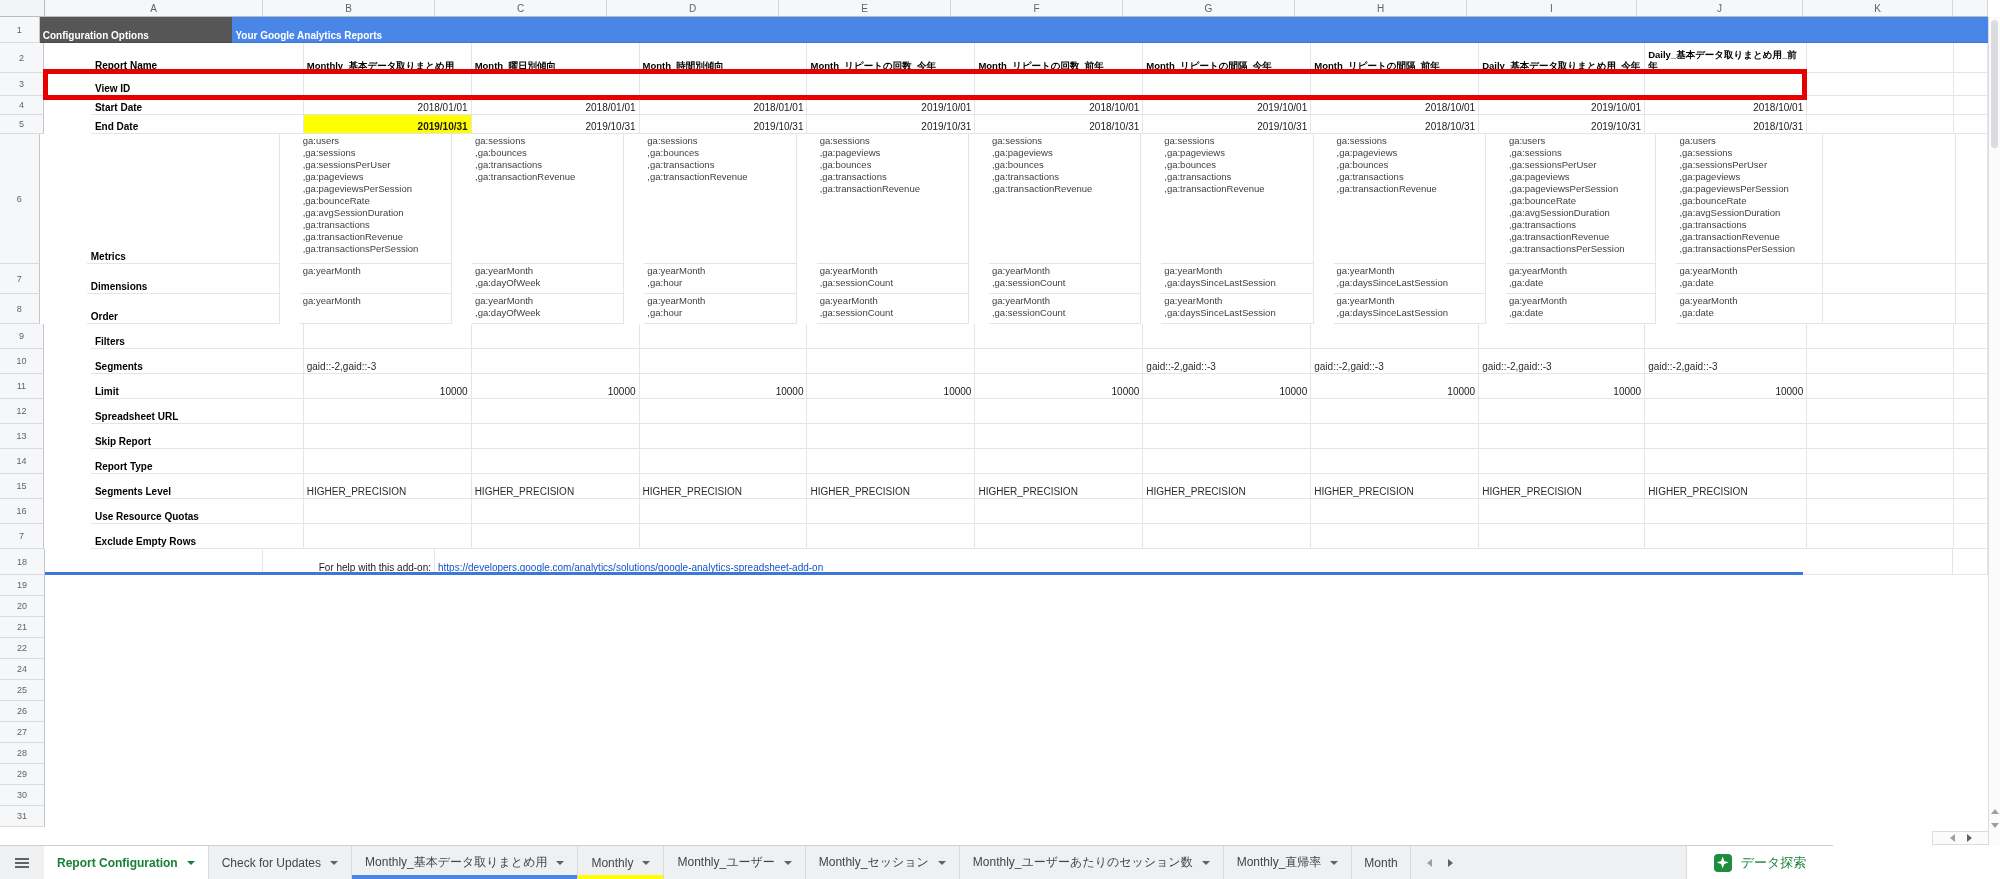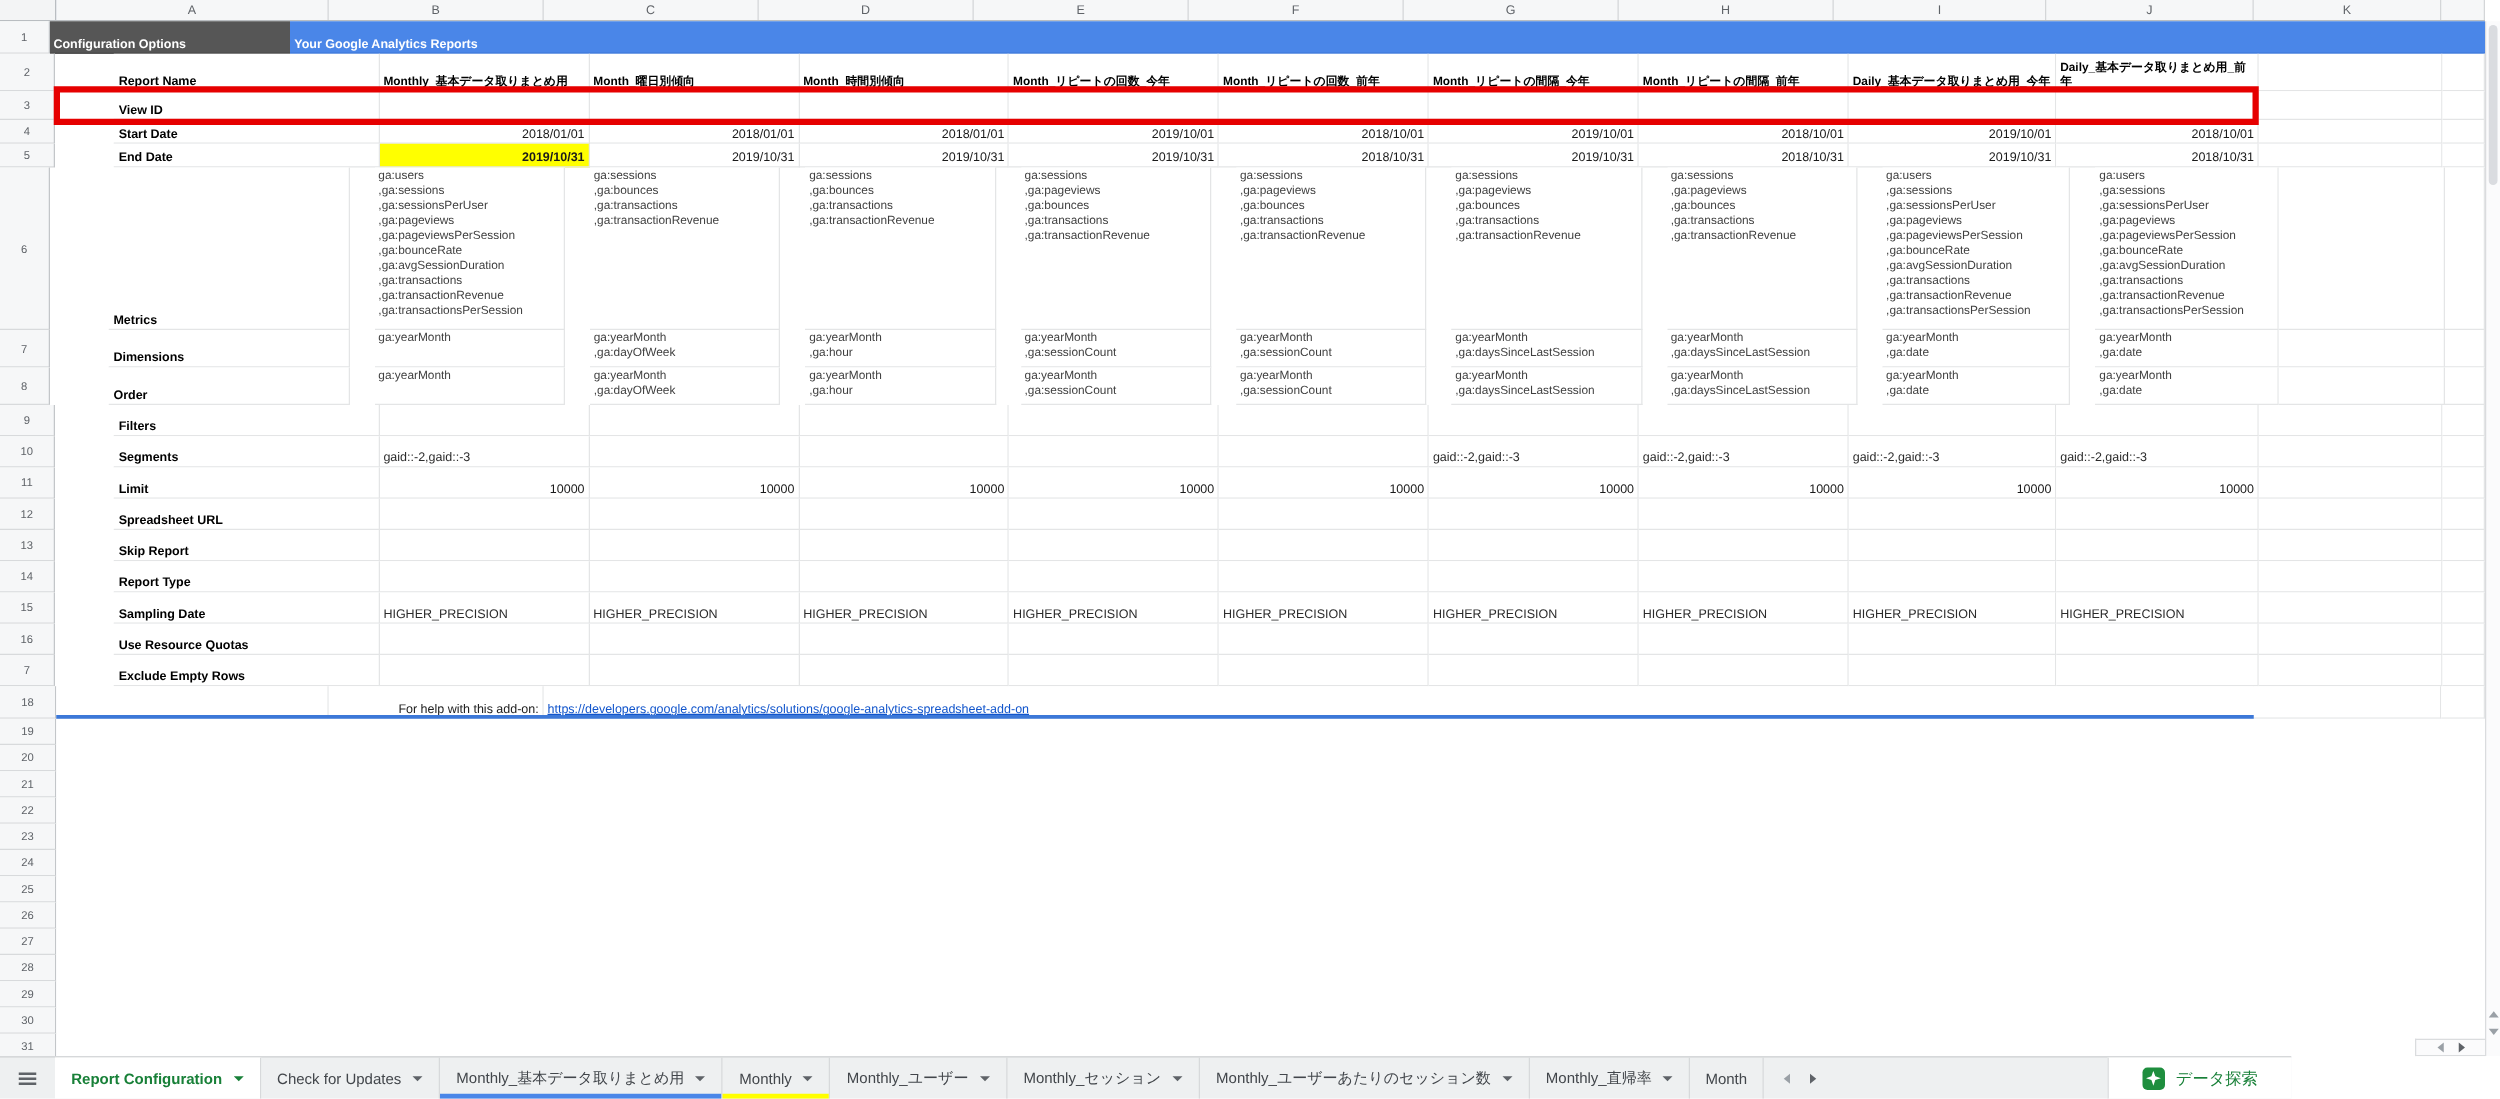--- a/index.html
+++ b/index.html
@@ -30,21 +30,21 @@
   .lbl{font-weight:bold;color:#000;padding-left:4px;margin-left:47px;}
   .dark{background:var(--header_dark,#565656);color:#fff;font-weight:bold;border-right:none;border-bottom:1px solid #4a4a4a;}
   .blueband{background:var(--header_blue,#4a86e8);color:#fff;font-weight:bold;border-right:none;border-bottom:1px solid #3d77d8;}
   .names .rc{white-space:normal;word-break:break-all;font-weight:bold;line-height:11px;font-size:9.5px;color:#000;}
   .num .rc{justify-content:flex-end;color:#1a1a1a;}
   .pre .rc{white-space:pre-line;line-height:12px;font-size:9.5px;color:#3f3f3f;}
   .vtop .rc{align-items:flex-start;margin-left:20px;}
   .yellow{background:var(--highlight_yellow,#ffff00);font-weight:bold;}
   .helplabel{justify-content:flex-end;color:#202020;}
   .linkcell{border-right:none;}
-  .link{color:var(--link_blue,#1155cc);text-decoration:underline;cursor:pointer;}
+  .link{color:var(--link_blue,#1155cc);cursor:pointer;}
   .tail .cell{border:none;}
   .tail .gut{border-right:1px solid #c3c6c9;border-bottom:1px solid #d8dadc;}
   .blank{width:1943px;}
 
   
   .redbox{position:absolute;left:43px;top:69px;width:1764px;height:31px;box-sizing:border-box;
           border:5px solid var(--alert_red,#e60000);pointer-events:none;}
   .blueline{position:absolute;left:45px;top:572px;width:1758px;height:3px;
             background:var(--help_line_blue,#3c78d8);pointer-events:none;}
 
@@ -383,21 +383,21 @@
           <div class="cell rc wb"></div>
           <div class="cell rc wb"></div>
           <div class="cell rc wi"></div>
           <div class="cell rc wj"></div>
           <div class="cell k wk"></div>
         <div class="cell sl wsl"></div>
       </div>
 
       <div class="row h25">
         <div class="cell gut">15</div>
-        <div class="cell wa lbl">Sampling Date</div>
+        <div class="cell wa lbl">Segments Level</div>
         <div class="cell rc wb">HIGHER_PRECISION</div>
           <div class="cell rc wb">HIGHER_PRECISION</div>
           <div class="cell rc wb">HIGHER_PRECISION</div>
           <div class="cell rc wb">HIGHER_PRECISION</div>
           <div class="cell rc wb">HIGHER_PRECISION</div>
           <div class="cell rc wb">HIGHER_PRECISION</div>
           <div class="cell rc wb">HIGHER_PRECISION</div>
           <div class="cell rc wi">HIGHER_PRECISION</div>
           <div class="cell rc wj">HIGHER_PRECISION</div>
           <div class="cell k wk"></div>
@@ -454,24 +454,20 @@
         <div class="row h21 tail">
           <div class="cell gut">20</div>
           <div class="cell blank"></div>
         </div>
         <div class="row h21 tail">
           <div class="cell gut">21</div>
           <div class="cell blank"></div>
         </div>
         <div class="row h21 tail">
           <div class="cell gut">22</div>
-          <div class="cell blank"></div>
-        </div>
-        <div class="row h21 tail">
-          <div class="cell gut">23</div>
           <div class="cell blank"></div>
         </div>
         <div class="row h21 tail">
           <div class="cell gut">24</div>
           <div class="cell blank"></div>
         </div>
         <div class="row h21 tail">
           <div class="cell gut">25</div>
           <div class="cell blank"></div>
         </div>

